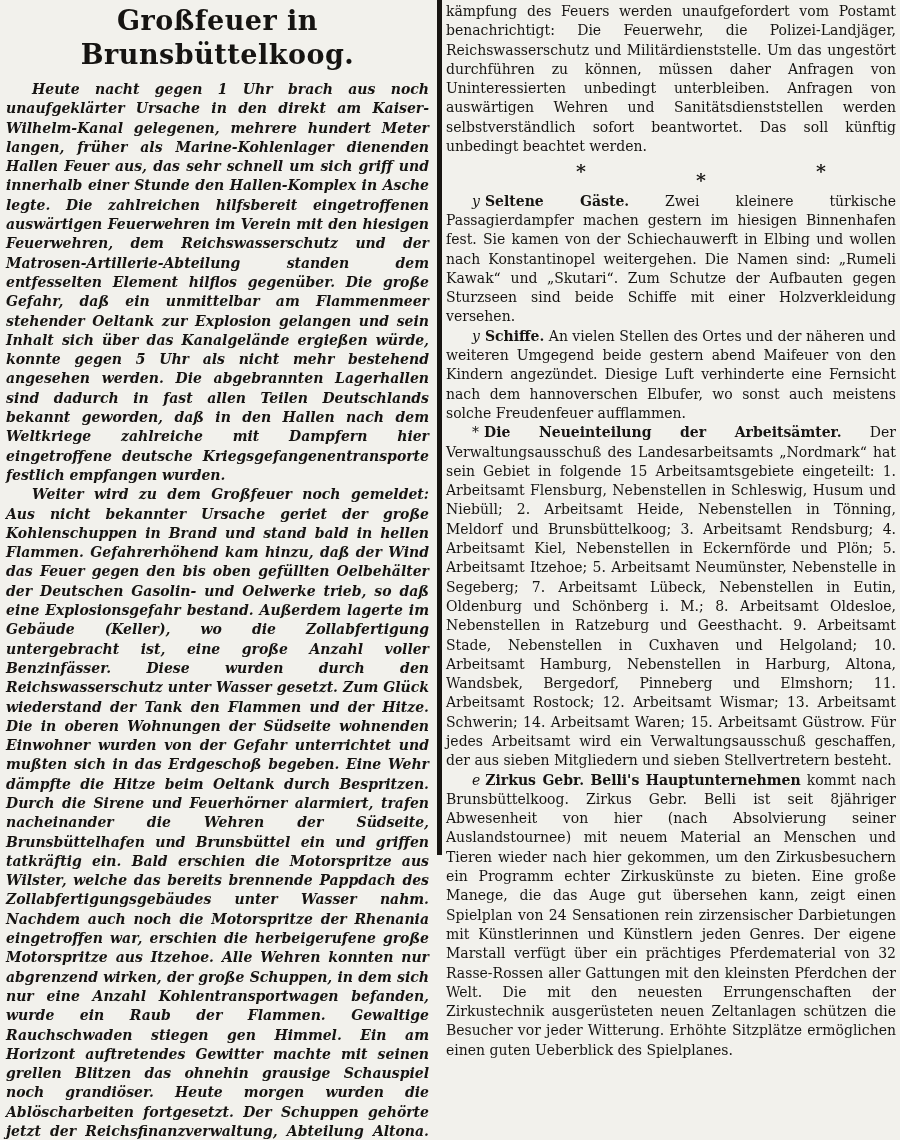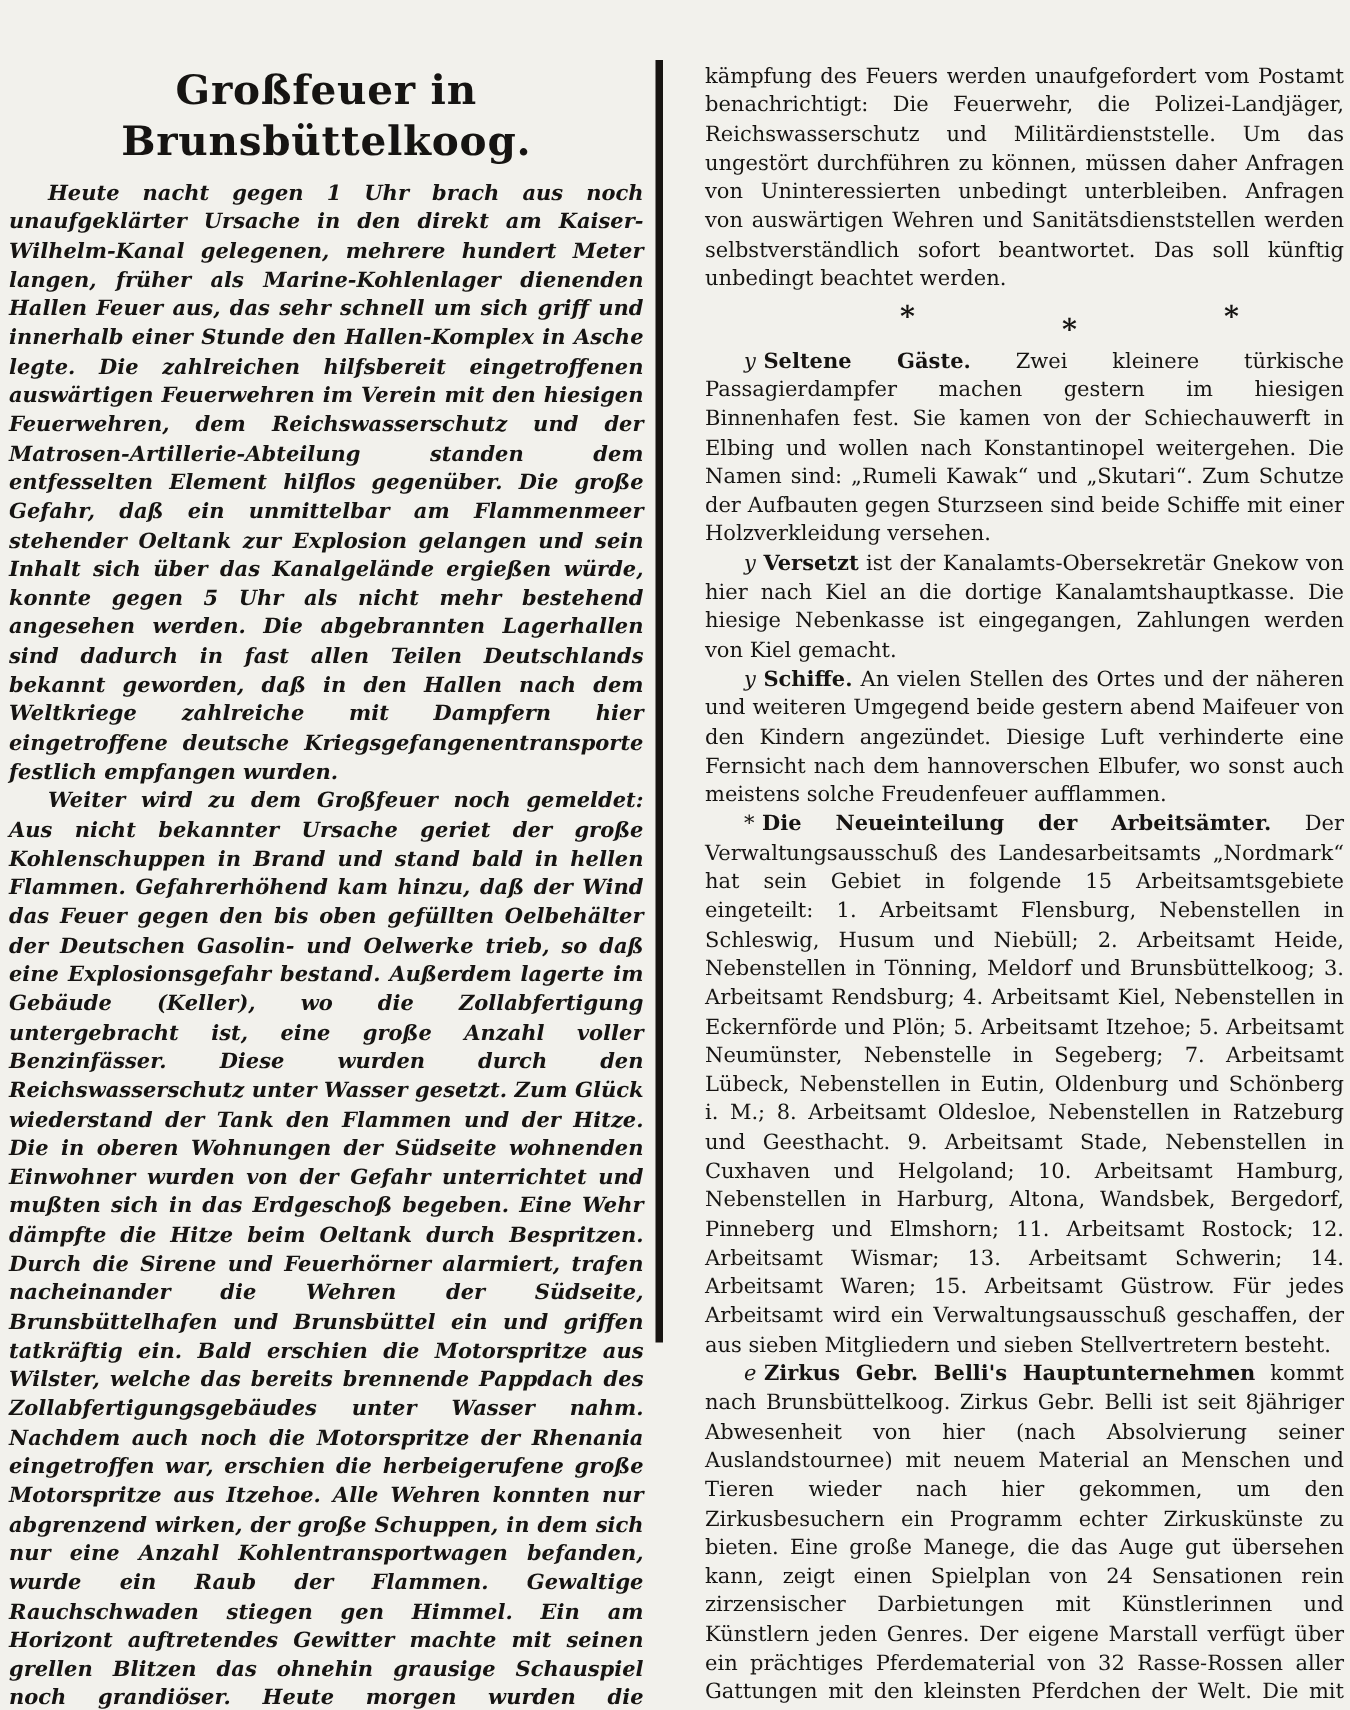--- a/index.html
+++ b/index.html
@@ -7,35 +7,34 @@
     width:900px;height:1140px;
     background:#f2f1ec;
     font-family:"DejaVu Serif","Liberation Serif",serif;
     color:#161412;
     overflow:hidden;
   }
   .page{
     display:flex;
     width:900px;height:855px;
     box-sizing:border-box;
-    margin-top:40px;
   }
   .col{
     box-sizing:border-box;
     text-align:justify;
     font-size:14px;
     line-height:19.3px;
   }
   .col-left{
     width:437px;
     padding:4px 8px 0 6px;
   }
   .col-right{
     flex:1;
-    padding:2px 4px 0 28px;
+    padding:2px 4px 0 4px;
   }
   .divider{
     width:5px;
     background:#181512;
   }
   .article-title{
     font-weight:700;
     font-size:27px;
     line-height:34px;
     text-align:center;
@@ -86,23 +85,20 @@
     <div class="separator">
       <span>*</span>
       <span>*</span>
       <span>*</span>
     </div>
 
     <p class="para">
       <span class="marker">y</span><span class="lead">Seltene Gäste.</span><span> Zwei kleinere türkische Passagierdampfer machen gestern im hiesigen Binnenhafen fest. Sie kamen von der Schiechauwerft in Elbing und wollen nach Konstantinopel weitergehen. Die Namen sind: „Rumeli Kawak“ und „Skutari“. Zum Schutze der Aufbauten gegen Sturzseen sind beide Schiffe mit einer Holzverkleidung versehen.</span>
     </p>
 
-    <p class="para">
-      <span class="marker">y</span><span class="lead">Versetzt</span><span> ist der Kanalamts-Obersekretär Gnekow von hier nach Kiel an die dortige Kanalamtshauptkasse. Die hiesige Nebenkasse ist eingegangen, Zahlungen werden von Kiel gemacht.</span>
-    </p>
 
     <p class="para">
       <span class="marker">y</span><span class="lead">Schiffe.</span><span> An vielen Stellen des Ortes und der näheren und weiteren Umgegend beide gestern abend Maifeuer von den Kindern angezündet. Diesige Luft verhinderte eine Fernsicht nach dem hannoverschen Elbufer, wo sonst auch meistens solche Freudenfeuer aufflammen.</span>
     </p>
 
     <p class="para">
       <span class="marker">*</span><span class="lead">Die Neueinteilung der Arbeitsämter.</span><span> Der Verwaltungsausschuß des Landesarbeitsamts „Nordmark“ hat sein Gebiet in folgende 15 Arbeitsamtsgebiete eingeteilt: 1. Arbeitsamt Flensburg, Nebenstellen in Schleswig, Husum und Niebüll; 2. Arbeitsamt Heide, Nebenstellen in Tönning, Meldorf und Brunsbüttelkoog; 3. Arbeitsamt Rendsburg; 4. Arbeitsamt Kiel, Nebenstellen in Eckernförde und Plön; 5. Arbeitsamt Itzehoe; 5. Arbeitsamt Neumünster, Nebenstelle in Segeberg; 7. Arbeitsamt Lübeck, Nebenstellen in Eutin, Oldenburg und Schönberg i. M.; 8. Arbeitsamt Oldesloe, Nebenstellen in Ratzeburg und Geesthacht. 9. Arbeitsamt Stade, Nebenstellen in Cuxhaven und Helgoland; 10. Arbeitsamt Hamburg, Nebenstellen in Harburg, Altona, Wandsbek, Bergedorf, Pinneberg und Elmshorn; 11. Arbeitsamt Rostock; 12. Arbeitsamt Wismar; 13. Arbeitsamt Schwerin; 14. Arbeitsamt Waren; 15. Arbeitsamt Güstrow. Für jedes Arbeitsamt wird ein Verwaltungsausschuß geschaffen, der aus sieben Mitgliedern und sieben Stellvertretern besteht.</span>
     </p>
 
     <p class="para">

